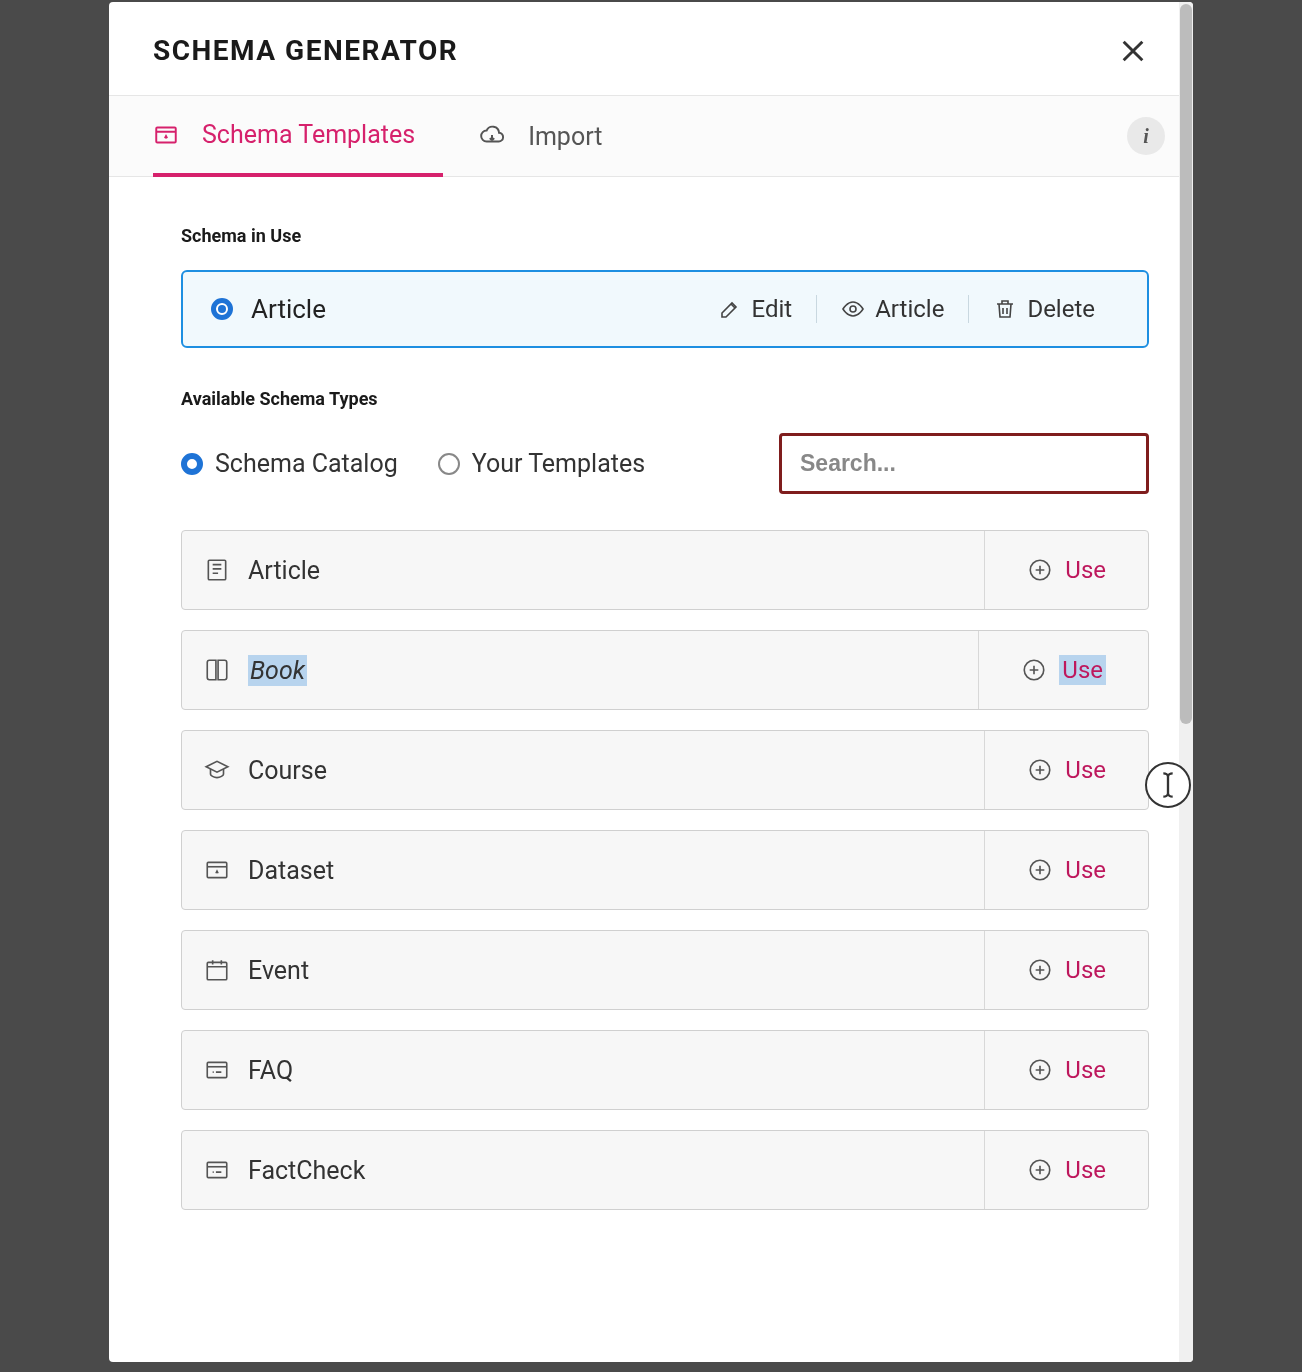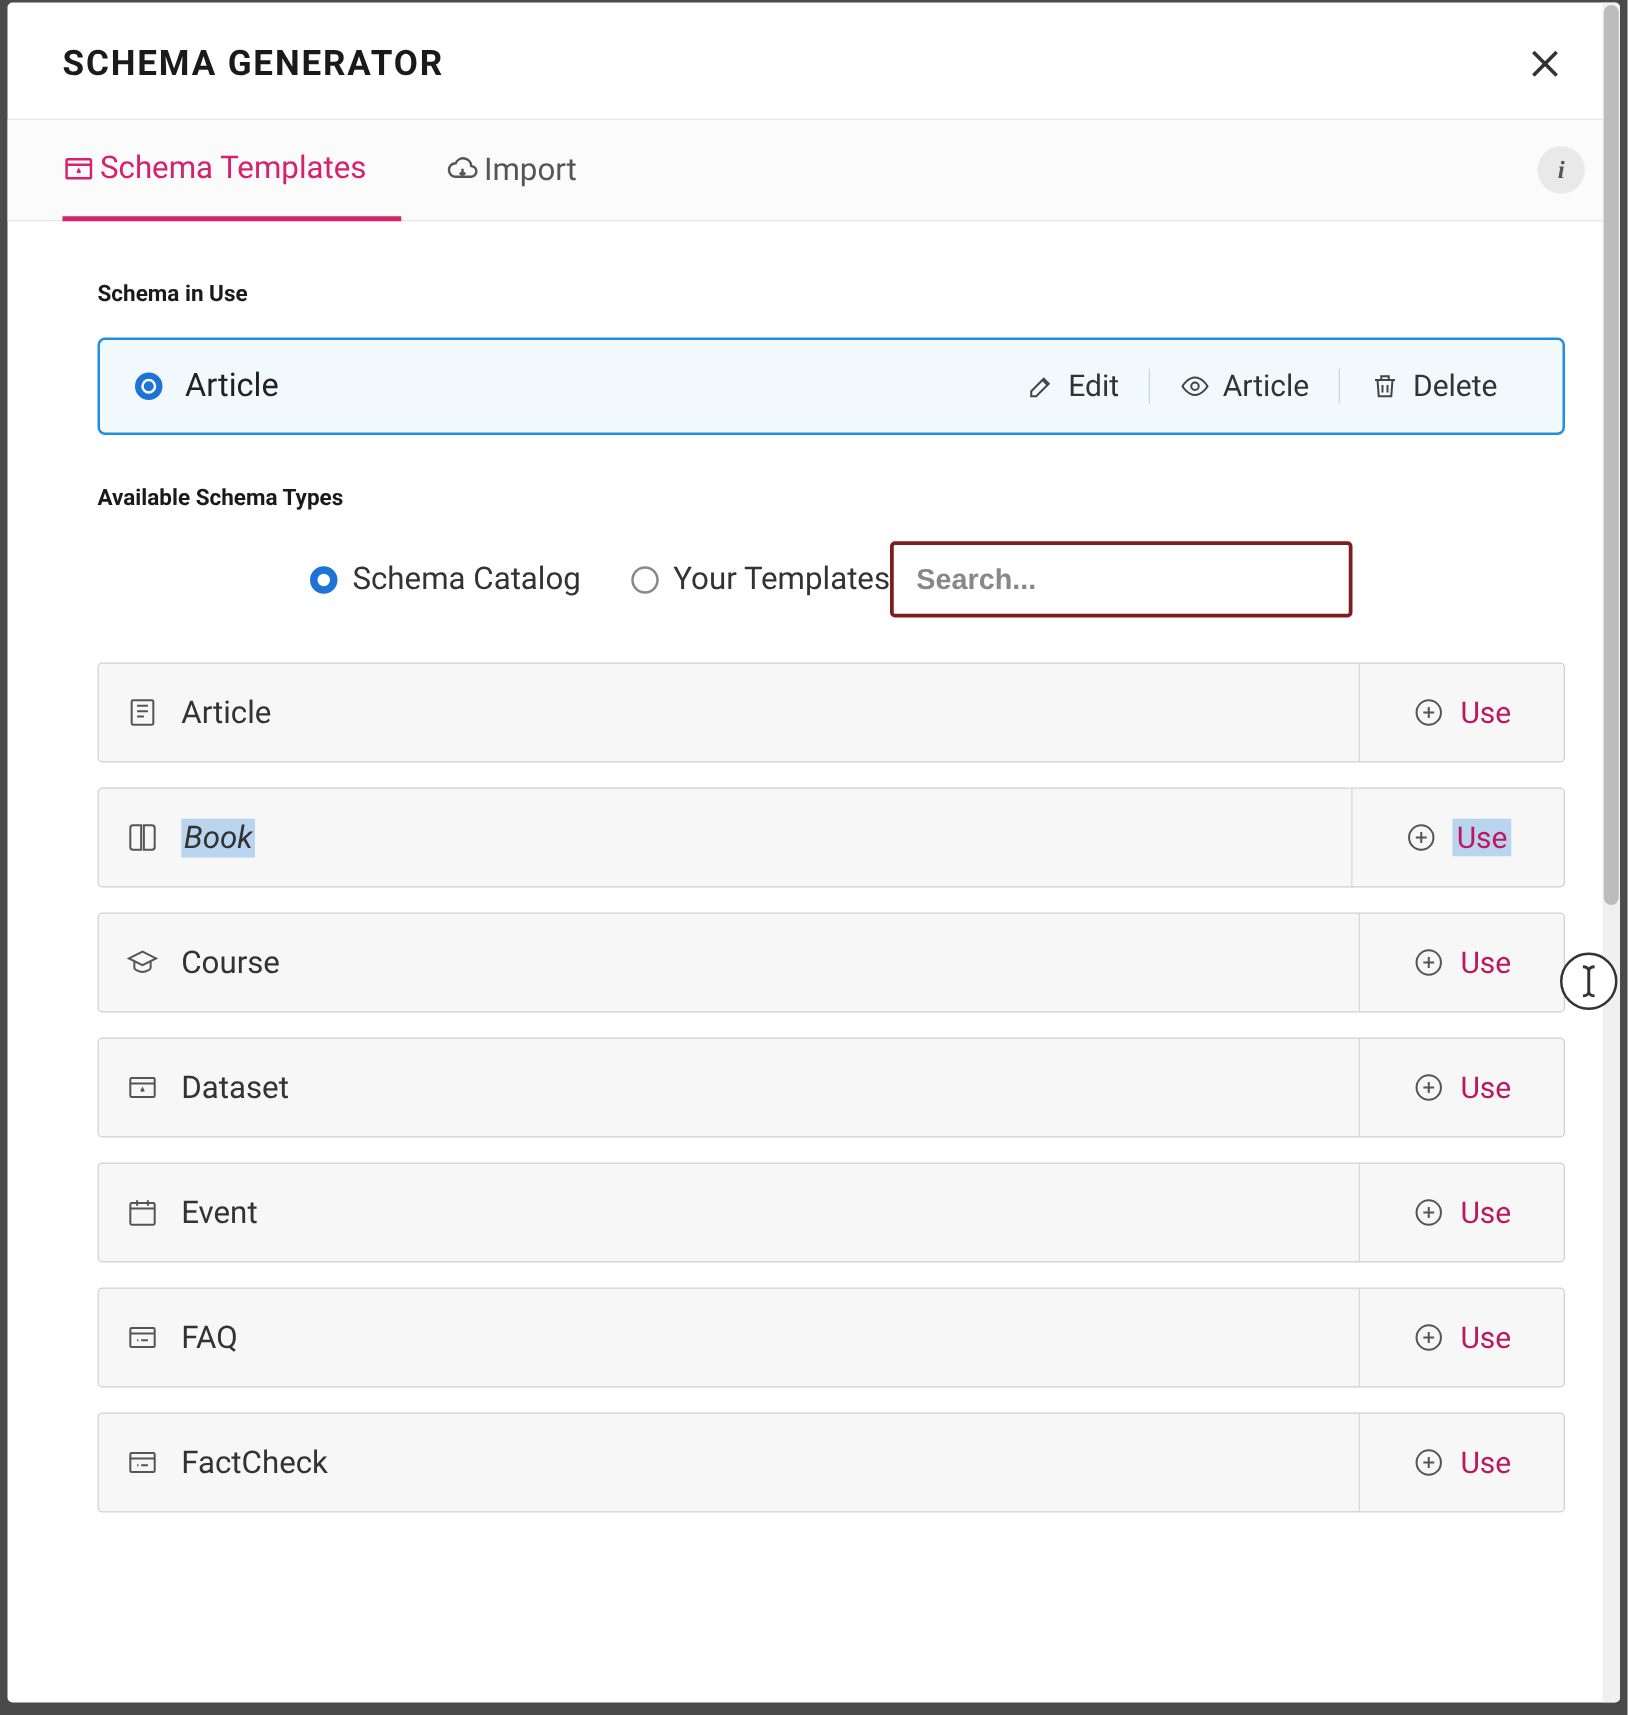--- a/index.html
+++ b/index.html
@@ -6,21 +6,21 @@
 body {
   font-family: -apple-system, BlinkMacSystemFont, "Segoe UI", Roboto, sans-serif;
   background: #4a4a4a;
   padding: 0;
   width: 1302px;
   height: 1372px;
   overflow: hidden;
 }
 .modal {
   background: #fff;
-  width: 1290px;
+  width: 1084px;
   height: 1360px;
   margin: 2px auto;
   border-radius: 4px;
   overflow: hidden;
   position: relative;
 }
 .modal-header {
   display: flex;
   justify-content: space-between;
   align-items: center;
@@ -46,21 +46,21 @@
   display: flex;
   align-items: center;
   padding: 0 44px;
   background: #fbfbfb;
   border-bottom: 1px solid #e6e6e6;
   position: relative;
 }
 .tab {
   display: flex;
   align-items: center;
-  gap: 4px;
+  gap: 23px;
   padding: 24px 28px 24px 0;
   margin-right: 36px;
   cursor: pointer;
   font-size: 25px;
   color: #555;
 }
 .tab.active {
   color: #d6216c;
   border-bottom: 4px solid #d6216c;
   margin-bottom: -1px;
@@ -140,21 +140,21 @@
   font-size: 24px;
   color: #333;
   border-left: 1px solid #c9d8e0;
   text-align: center;
 }
 .action:first-child { border-left: none; }
 .action svg { width: 24px; height: 24px; stroke: #444; fill: none; stroke-width: 1.6;}
 .filter-row {
   display: flex;
   align-items: center;
-  justify-content: center;
+  justify-content: space-between;
   margin: 22px 0 36px 0;
 }
 .radio-group {
   display: flex;
   gap: 40px;
 }
 .radio-item {
   display: flex;
   align-items: center;
   gap: 12px;

